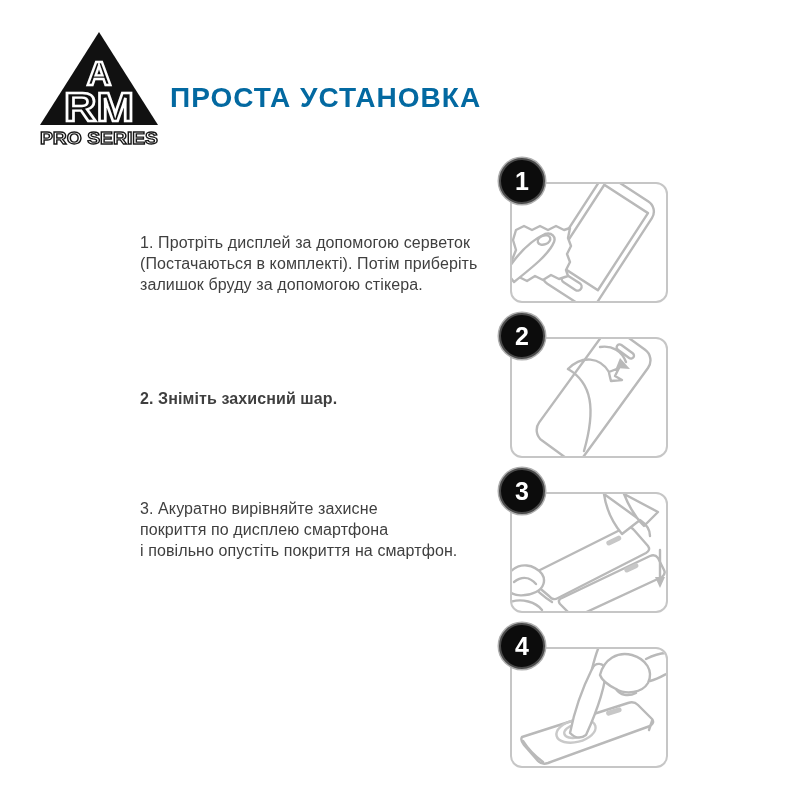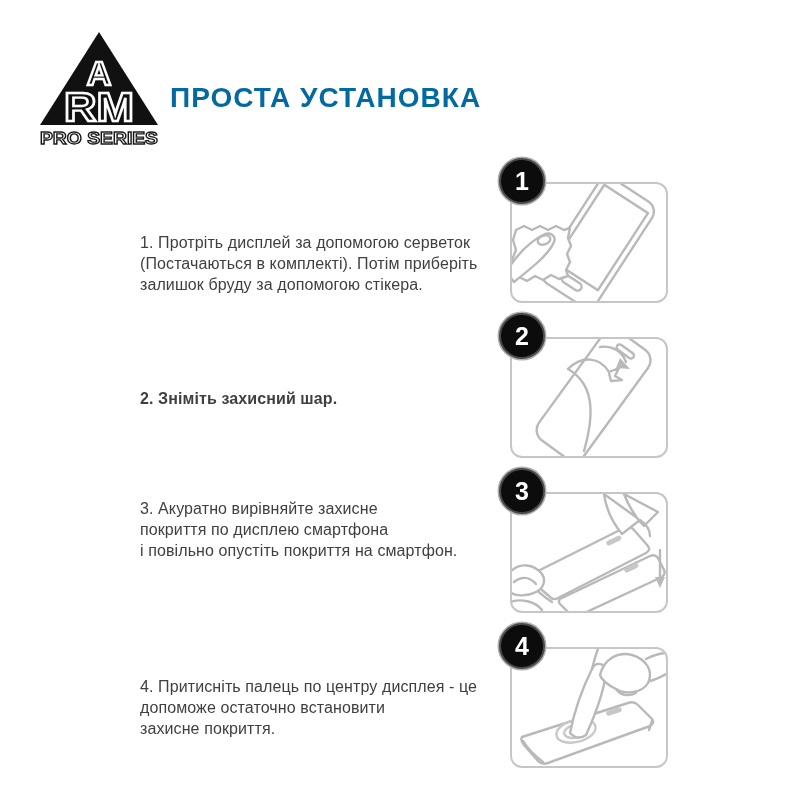--- a/index.html
+++ b/index.html
@@ -56,23 +56,20 @@
 
   <h1 class="title">ПРОСТА УСТАНОВКА</h1>
 
   <p class="step-text t1">1. Протріть дисплей за допомогою серветок
 (Постачаються в комплекті). Потім приберіть
 залишок бруду за допомогою стікера.</p>
   <p class="step-text t2">2. Зніміть захисний шар.</p>
   <p class="step-text t3">3. Акуратно вирівняйте захисне
 покриття по дисплею смартфона
 і повільно опустіть покриття на смартфон.</p>
-  <p class="step-text t4">4. Притисніть палець по центру дисплея - це
-допоможе остаточно встановити
-захисне покриття.</p>
 
   <div class="badge b1">
       <span>1</span>
     </div>
   <div class="badge b2">
       <span>2</span>
     </div>
   <div class="badge b3">
       <span>3</span>
     </div>

